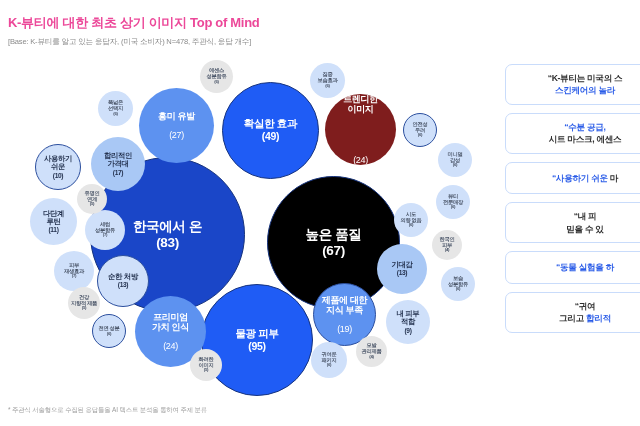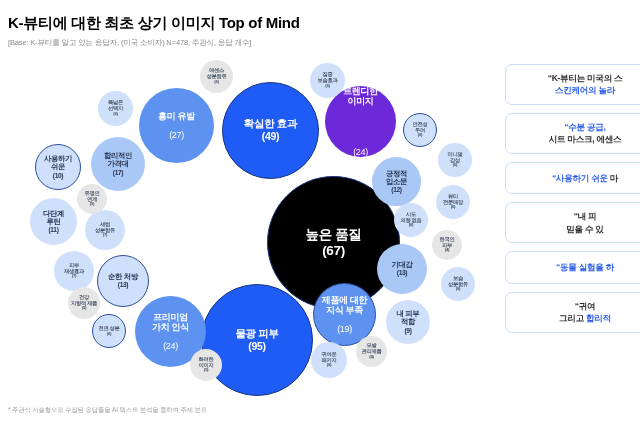--- a/index.html
+++ b/index.html
@@ -24,23 +24,23 @@
   }
 
   
   #header {
     position: absolute;
     left: 8px;
     top: 14px;
     width: 470px;
   }
   #title {
-    font-size: 15px;
+    font-size: 13px;
     font-weight: bold;
-    color: #000000;
+    color: #ec4899;
     letter-spacing: -0.3px;
     white-space: nowrap;
   }
   #subtitle {
     margin-top: 5px;
     font-size: 7.6px;
     color: #8b8b8b;
     letter-spacing: -0.2px;
     white-space: nowrap;
   }
@@ -131,37 +131,41 @@
 <body>
 
 <div id="slide">
 
   <div id="header">
     <div id="title">K-뷰티에 대한 최초 상기 이미지 Top of Mind</div>
     <div id="subtitle">[Base: K-뷰티를 알고 있는 응답자, (미국 소비자) N=478, 주관식, 응답 개수]</div>
   </div>
 
   <div id="bubble-canvas">
+      <div class="bubble tier-xl" style="left: 90px; top: 99px; width: 155px; height: 155px; background: rgb(26, 70, 200); border: 1.4px solid rgb(23, 52, 127);">
+        <span class="b-label">한국에서 온</span>
+        <span class="b-val">(83)</span>
+      </div>
       <div class="bubble tier-xl" style="left: 267px; top: 118px; width: 133px; height: 133px; background: #000000; border: 1.4px solid rgb(23, 52, 127);">
         <span class="b-label">높은 품질</span>
         <span class="b-val">(67)</span>
       </div>
       <div class="bubble tier-lg" style="left: 201px; top: 226px; width: 112px; height: 112px; background: rgb(31, 92, 245); border: 1.4px solid rgb(23, 52, 127);">
         <span class="b-label">물광 피부</span>
         <span class="b-val">(95)</span>
       </div>
       <div class="bubble tier-lg" style="left: 222px; top: 24px; width: 97px; height: 97px; background: rgb(31, 92, 245); border: 1.4px solid rgb(23, 52, 127);">
         <span class="b-label">확실한 효과</span>
         <span class="b-val">(49)</span>
       </div>
       <div class="bubble tier-md" style="left: 139px; top: 30px; width: 75px; height: 75px; background: rgb(93, 146, 240);">
         <span class="b-label">흥미 유발</span>
         <span class="b-val">(27)</span>
       </div>
-      <div class="bubble tier-md" style="left: 325px; top: 28px; width: 71px; height: 71px; background: #6d28d9; gap: 32px;">
+      <div class="bubble tier-md" style="left: 325px; top: 36px; width: 71px; height: 71px; background: #7f1d1d; gap: 32px;">
         <span class="b-label">트렌디한
 이미지</span>
         <span class="b-val">(24)</span>
       </div>
       <div class="bubble tier-md" style="left: 135px; top: 238px; width: 71px; height: 71px; background: rgb(93, 146, 240);">
         <span class="b-label">프리미엄
 가치 인식</span>
         <span class="b-val">(24)</span>
       </div>
       <div class="bubble tier-md" style="left: 313px; top: 225px; width: 63px; height: 63px; background: rgb(93, 146, 240); border: 1.4px solid rgb(44, 79, 158);">
@@ -175,25 +179,20 @@
         <span class="b-val">(17)</span>
       </div>
       <div class="bubble tier-sm" style="left: 97px; top: 197px; width: 52px; height: 52px; background: rgb(207, 224, 250); border: 1.4px solid rgb(44, 79, 158);">
         <span class="b-label">순한 처방</span>
         <span class="b-val">(13)</span>
       </div>
       <div class="bubble tier-sm" style="left: 377px; top: 186px; width: 50px; height: 50px; background: rgb(169, 200, 245); text-align: center;">
         <span class="b-label">기대감</span>
         <span class="b-val">(13)</span>
       </div>
-      <div class="bubble tier-sm" style="left: 372px; top: 99px; width: 49px; height: 49px; background: rgb(169, 200, 245);">
-        <span class="b-label">긍정적
-입소문</span>
-        <span class="b-val">(12)</span>
-      </div>
       <div class="bubble tier-sm" style="left: 30px; top: 140px; width: 47px; height: 47px; background: rgb(207, 224, 250);">
         <span class="b-label">다단계
 루틴</span>
         <span class="b-val">(11)</span>
       </div>
       <div class="bubble tier-sm" style="left: 35px; top: 86px; width: 46px; height: 46px; background: rgb(207, 224, 250); border: 1.4px solid rgb(44, 79, 158);">
         <span class="b-label">사용하기
 쉬운</span>
         <span class="b-val">(10)</span>
       </div>

